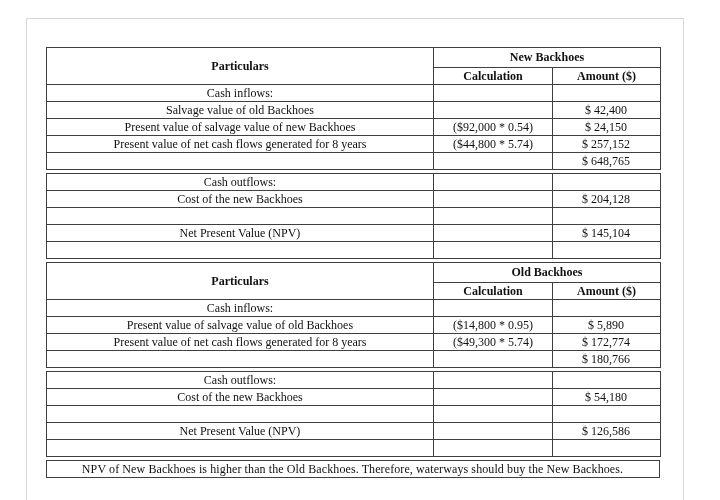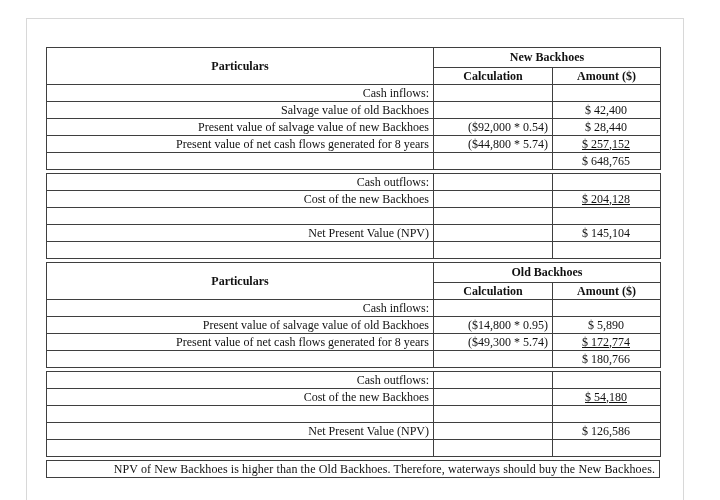--- a/index.html
+++ b/index.html
@@ -40,26 +40,26 @@
     white-space: nowrap;
     overflow: hidden;
     vertical-align: middle;
   }
   td.hp, td.ht, td.hc {
     font-weight: bold;
     text-align: center;
   }
   td.ht { height: 20px; margin-top: 8px; }
   td.hc { height: 17px; margin-top: 8px; }
-  td.p { text-align: right; }
-  td.c { text-align: right; }
+  td.p { text-align: center; }
+  td.c { text-align: center; }
   td.a { text-align: center; padding-right: 5px; }
-  td.u { text-decoration: underline; }
+  td.u { }
   td.footer {
-    text-align: right;
+    text-align: center;
     padding-left: 3px;
     letter-spacing: 0.1px;
   }
 </style>
 </head>
 <body>
 
 <div class="frame"></div>
 
 <div class="sheet">
@@ -85,21 +85,21 @@
       <td class="a"></td>
     </tr>
     <tr>
       <td class="p">Salvage value of old Backhoes</td>
       <td class="c"></td>
       <td class="a">$ 42,400</td>
     </tr>
     <tr>
       <td class="p">Present value of salvage value of new Backhoes</td>
       <td class="c">($92,000 * 0.54)</td>
-      <td class="a">$ 28,440</td>
+      <td class="a">$ 24,150</td>
     </tr>
     <tr>
       <td class="p">Present value of net cash flows generated for 8 years</td>
       <td class="c">($44,800 * 5.74)</td>
       <td class="a u">$ 257,152</td>
     </tr>
     <tr>
       <td class="p"></td>
       <td class="c"></td>
       <td class="a">$ 648,765</td>

